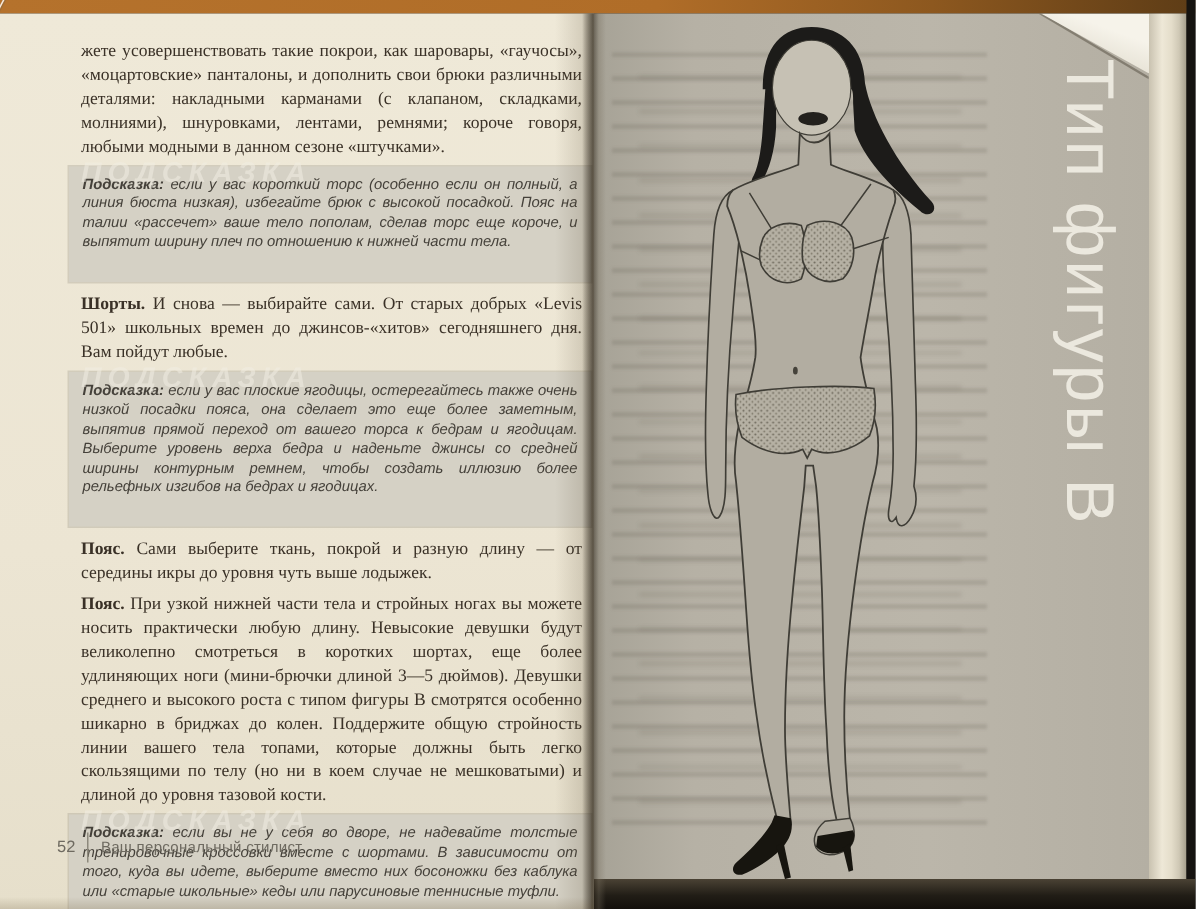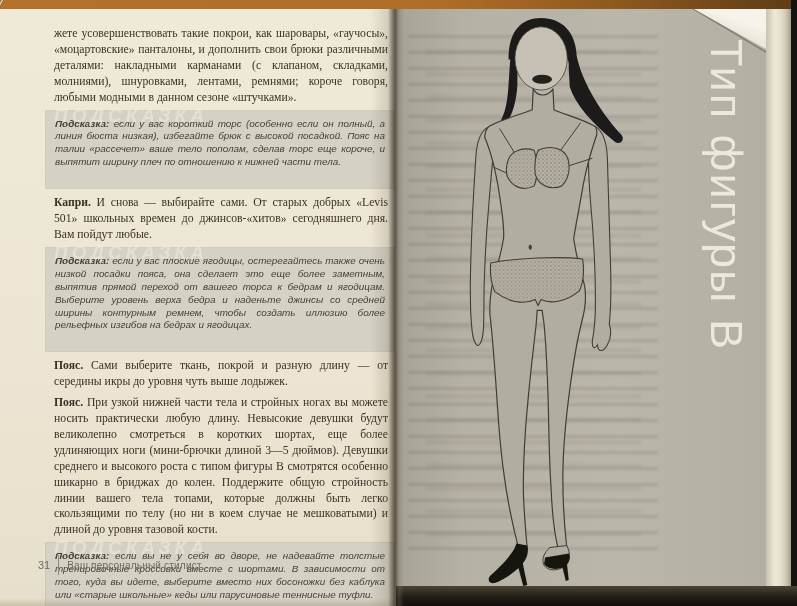--- a/index.html
+++ b/index.html
@@ -76,21 +76,21 @@
 
       <p class="body-p">жете усовершенствовать такие покрои, как шаровары, «гаучосы», «моцартовские» панталоны, и дополнить свои брюки различными деталями: накладными карманами (с клапаном, складками, молниями), шнуровками, лентами, ремнями; короче говоря, любыми модными в данном сезоне «штучками».</p>
 
       <div class="hint">
         <span class="hint-watermark">ПОДСКАЗКА</span>
         <b>Подсказка:</b>
         <span>если у вас короткий торс (особенно если он полный, а линия бюста низкая), избегайте брюк с высокой посадкой. Пояс на талии «рассечет» ваше тело пополам, сделав торс еще короче, и выпятит ширину плеч по отношению к нижней части тела.</span>
       </div>
 
       <p class="body-p">
-        <b>Капри.</b>
+        <b>Шорты.</b>
         <span>И снова — выбирайте сами. От старых добрых «Levis 501» школьных времен до джинсов-«хитов» сегодняшнего дня. Вам пойдут любые.</span>
       </p>
 
       <div class="hint">
         <span class="hint-watermark">ПОДСКАЗКА</span>
         <b>Подсказка:</b>
         <span>если у вас плоские ягодицы, остерегайтесь также очень низкой посадки пояса, она сделает это еще более заметным, выпятив прямой переход от вашего торса к бедрам и ягодицам. Выберите уровень верха бедра и наденьте джинсы со средней ширины контурным ремнем, чтобы создать иллюзию более рельефных изгибов на бедрах и ягодицах.</span>
       </div>
 
       <p class="body-p">
@@ -104,21 +104,21 @@
       </p>
 
       <div class="hint">
         <span class="hint-watermark">ПОДСКАЗКА</span>
         <b>Подсказка:</b>
         <span>если вы не у себя во дворе, не надевайте толстые тренировочные кроссовки вместе с шортами. В зависимости от того, куда вы идете, выберите вместо них босоножки без каблука или «старые школьные» кеды или парусиновые теннисные туфли.</span>
       </div>
     </div>
 
     <div class="footer">
-      <span class="num">31</span>
+      <span class="num">52</span>
       <span class="rule"></span>
       <span class="bt">Ваш персональный стилист</span>
     </div>
   </div>
 
   <div class="gutter"></div>
 
   <div class="right-page">
     <div class="ghost-lines"></div>
     <div class="ghost-lines2"></div>

